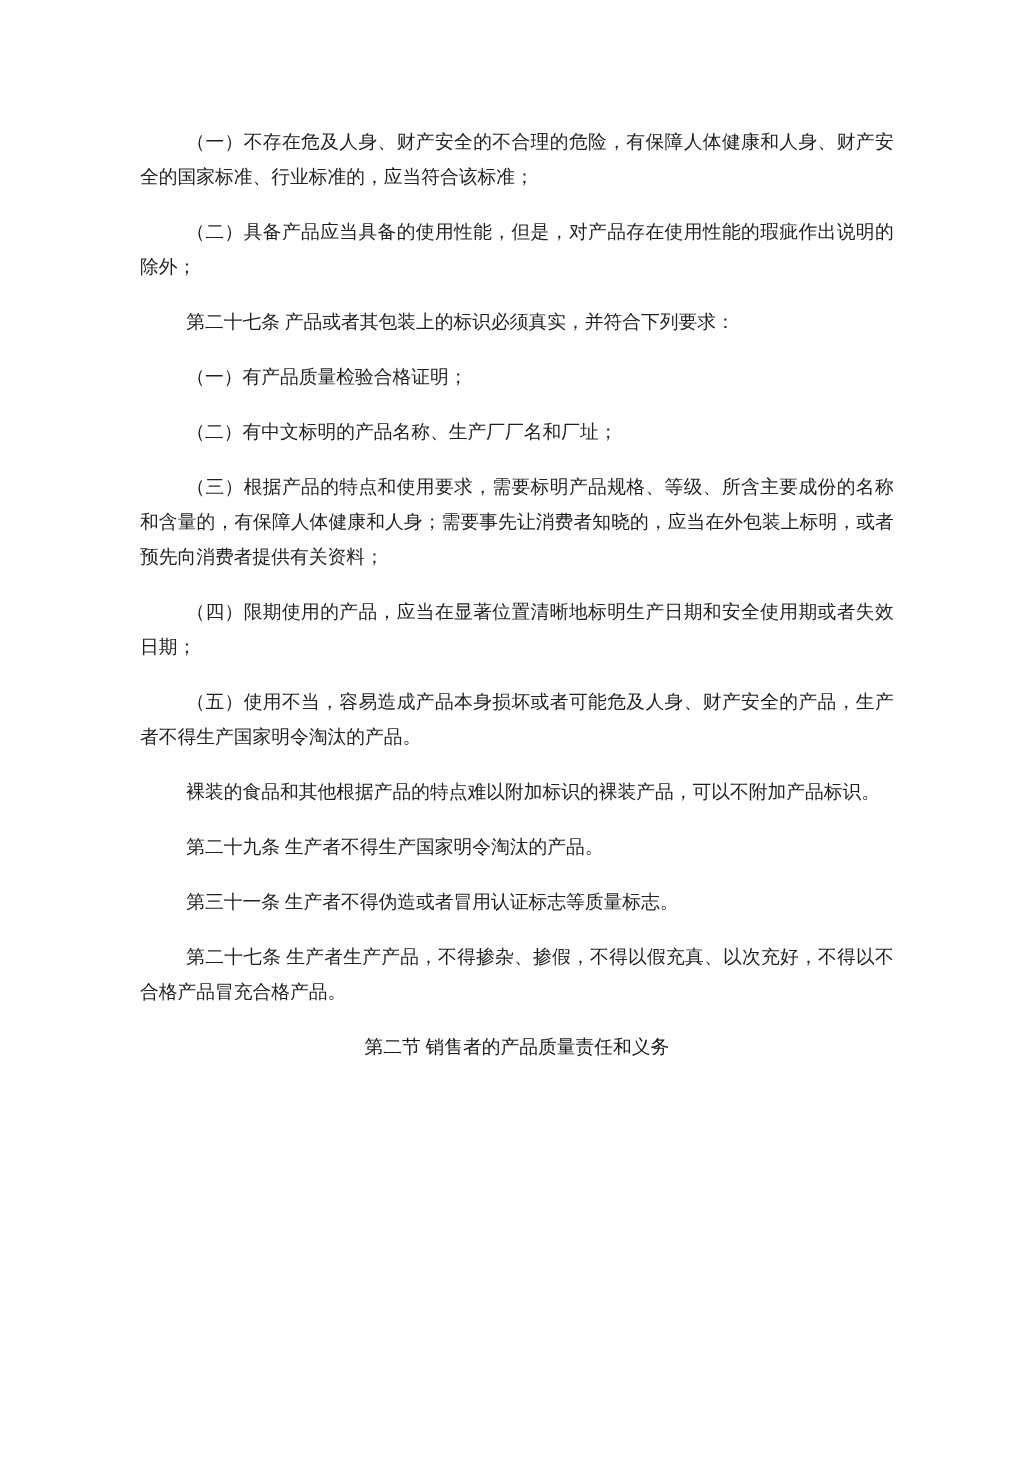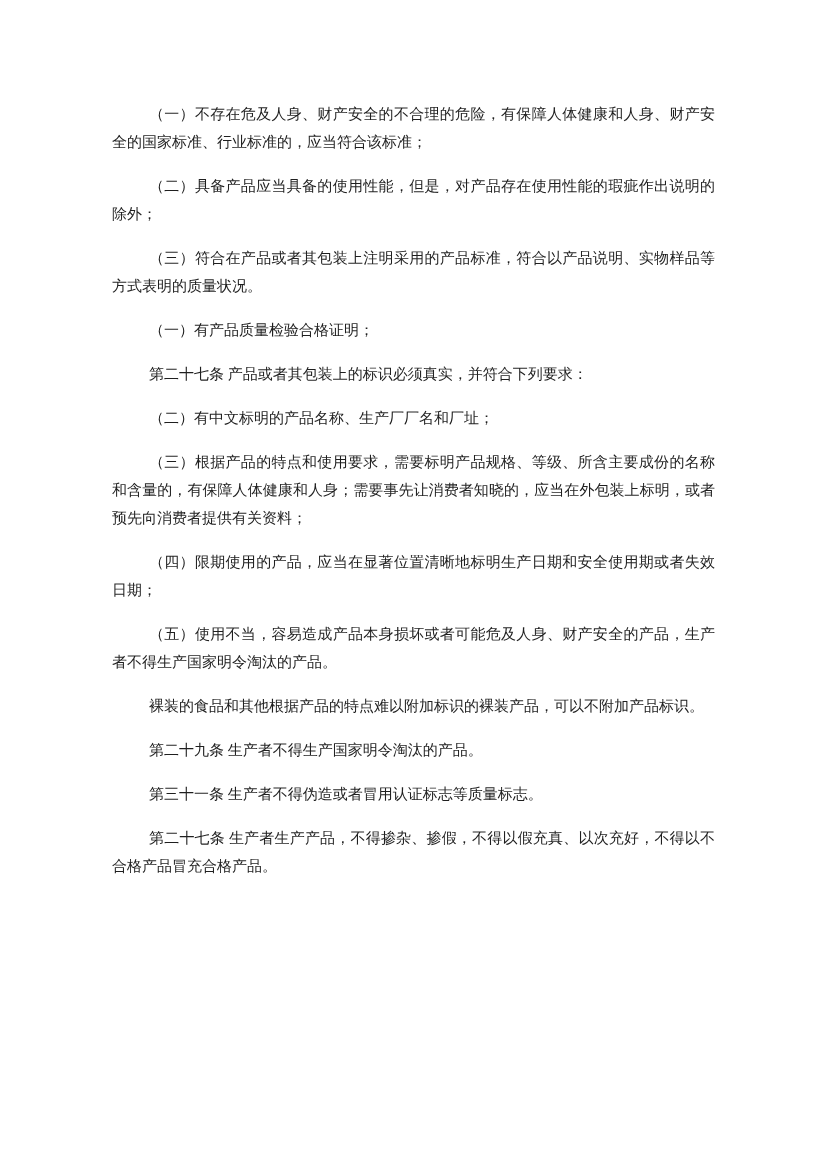--- a/index.html
+++ b/index.html
@@ -45,23 +45,22 @@
     color: #3f3f3f;
   }
 </style>
 </head>
 <body>
 
 <div class="page">
   <div class="content">
     <p class="para">（一）不存在危及人身、财产安全的不合理的危险，有保障人体健康和人身、财产安全的国家标准、行业标准的，应当符合该标准；</p>
     <p class="para">（二）具备产品应当具备的使用性能，但是，对产品存在使用性能的瑕疵作出说明的除外；</p>
-    <p class="para">（三）符合在产品或者其包装上注明采用的产品标准，符合以产品说明、实物样品等方式表明的质量状况。</p>
+    <p class="para">第二十七条 产品或者其包装上的标识必须真实，并符合下列要求：</p>
     <p class="para">（一）有产品质量检验合格证明；</p>
-    <p class="para">第二十七条 产品或者其包装上的标识必须真实，并符合下列要求：</p>
     <p class="para">（二）有中文标明的产品名称、生产厂厂名和厂址；</p>
     <p class="para">（三）根据产品的特点和使用要求，需要标明产品规格、等级、所含主要成份的名称和含量的，有保障人体健康和人身；需要事先让消费者知晓的，应当在外包装上标明，或者预先向消费者提供有关资料；</p>
     <p class="para">（四）限期使用的产品，应当在显著位置清晰地标明生产日期和安全使用期或者失效日期；</p>
     <p class="para">（五）使用不当，容易造成产品本身损坏或者可能危及人身、财产安全的产品，生产者不得生产国家明令淘汰的产品。</p>
     <p class="para">裸装的食品和其他根据产品的特点难以附加标识的裸装产品，可以不附加产品标识。</p>
     <p class="para">第二十九条 生产者不得生产国家明令淘汰的产品。</p>
     <p class="para">第三十一条 生产者不得伪造或者冒用认证标志等质量标志。</p>
     <p class="para">第二十七条 生产者生产产品，不得掺杂、掺假，不得以假充真、以次充好，不得以不合格产品冒充合格产品。</p>
     <h2 class="section-heading">第二节 销售者的产品质量责任和义务</h2>
     <div class="page-footer">第 5 页 共 10 页</div>

